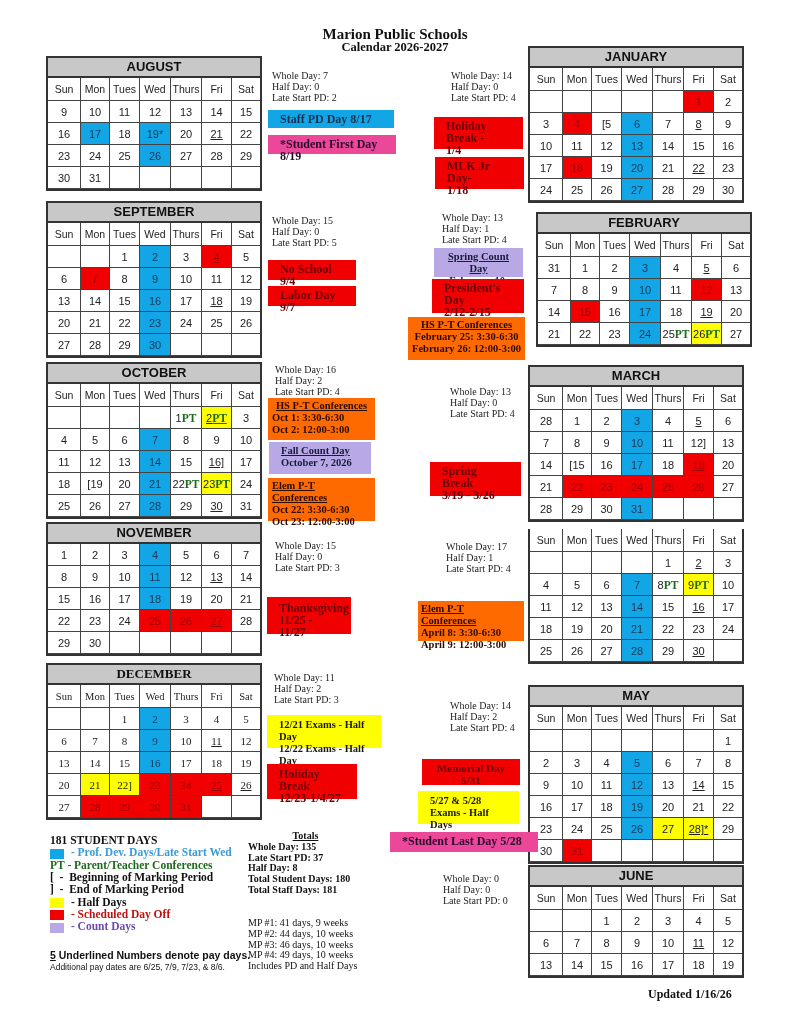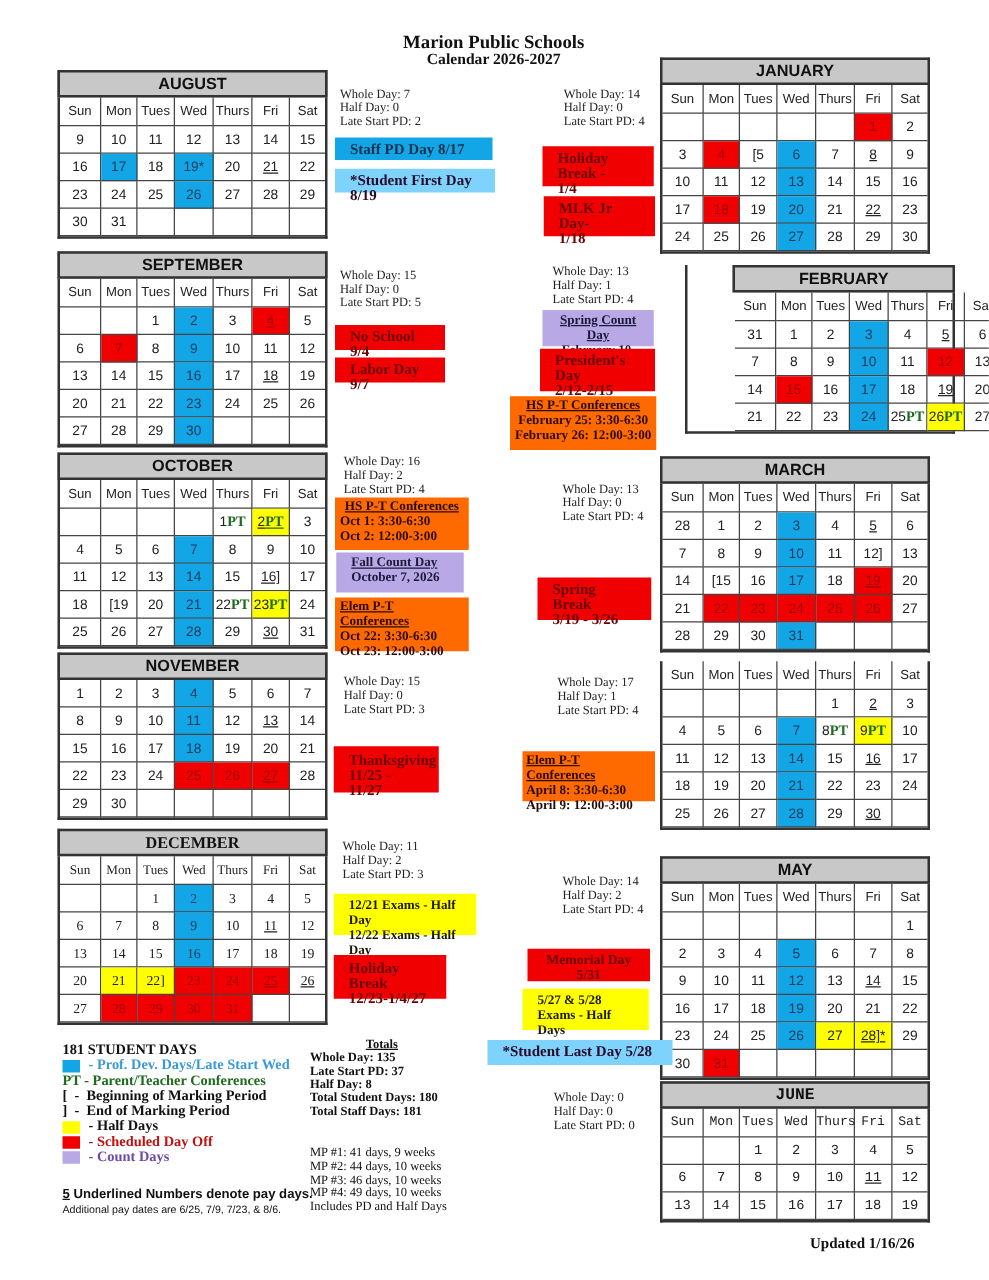--- a/index.html
+++ b/index.html
@@ -17,21 +17,21 @@
   .cal-grid > div.dow { height: 23px; line-height: 23px; font-size: 10.5px; }
   .blue { background: #12a6e6; color: #1a3a5a !important; }
   .red { background: #f00000; color: #a00000 !important; }
   .yellow { background: #ffff00; }
   .u { text-decoration: underline; }
   .pt { color: #1e6b1e; font-family: "Liberation Serif", serif; font-weight: bold; font-size: 11.5px; }
 
   .stats { position: absolute; font-size: 10px; line-height: 11px; color: #222; }
   .box { position: absolute; font-weight: bold; font-size: 10.5px; line-height: 12px; padding: 3px 12px; color: #111; }
   .b-blue { background: #12a6e6; color: #14304f; font-size: 12px; }
-  .b-pink { background: #7dd3fc; color: #2a0a2a; font-size: 12px; }
+  .b-pink { background: #ec4899; color: #2a0a2a; font-size: 12px; }
   .b-red { background: #f00000; color: #6a0000; font-size: 12px; }
   .b-orange { background: #ff6a00; color: #2a0a00; }
   .b-purple { background: #b8a8e6; color: #1a1a3a; }
   .b-yellow { background: #ffff00; color: #1a1a00; }
   .ul { text-decoration: underline; }
 
   .legend { position: absolute; left: 50px; top: 834px; width: 210px; font-weight: bold; font-size: 11.5px; line-height: 12.3px; }
   .legend .sw { display: inline-block; width: 14px; height: 10px; vertical-align: middle; margin-right: 4px; }
   .lg-blue { color: #3a9ad9; }
   .lg-green { color: #1e6b1e; }
@@ -313,21 +313,21 @@
         <div><span>23</span></div>
         <div><span>24</span></div>
         <div><span>25</span></div>
         <div><span>26</span></div>
         <div class="blue"><span>27</span></div>
         <div><span>28</span></div>
         <div><span>29</span></div>
         <div><span>30</span></div>
       </div>
     </div>
-    <div class="cal" style="left: 548px; top: 212px; padding-left: 38px;">
+    <div class="cal" style="left: 536px; top: 212px;">
       <div class="cal-head">FEBRUARY</div>
       <div class="cal-grid">
         <div class="dow">Sun</div>
         <div class="dow">Mon</div>
         <div class="dow">Tues</div>
         <div class="dow">Wed</div>
         <div class="dow">Thurs</div>
         <div class="dow">Fri</div>
         <div class="dow">Sat</div>
         <div><span>31</span></div>
@@ -500,21 +500,21 @@
         <div><span>29</span></div>
         <div><span>30</span></div>
         <div class="red"><span>31</span></div>
         <div><span></span></div>
         <div><span></span></div>
         <div><span></span></div>
         <div><span></span></div>
         <div><span></span></div>
       </div>
     </div>
-    <div class="cal" style="left: 528px; top: 865px; font-family: Liberation Mono, monospace;">
+    <div class="cal" style="left: 528px; top: 865px;">
       <div class="cal-head">JUNE</div>
       <div class="cal-grid">
         <div class="dow">Sun</div>
         <div class="dow">Mon</div>
         <div class="dow">Tues</div>
         <div class="dow">Wed</div>
         <div class="dow">Thurs</div>
         <div class="dow">Fri</div>
         <div class="dow">Sat</div>
         <div><span></span></div>

